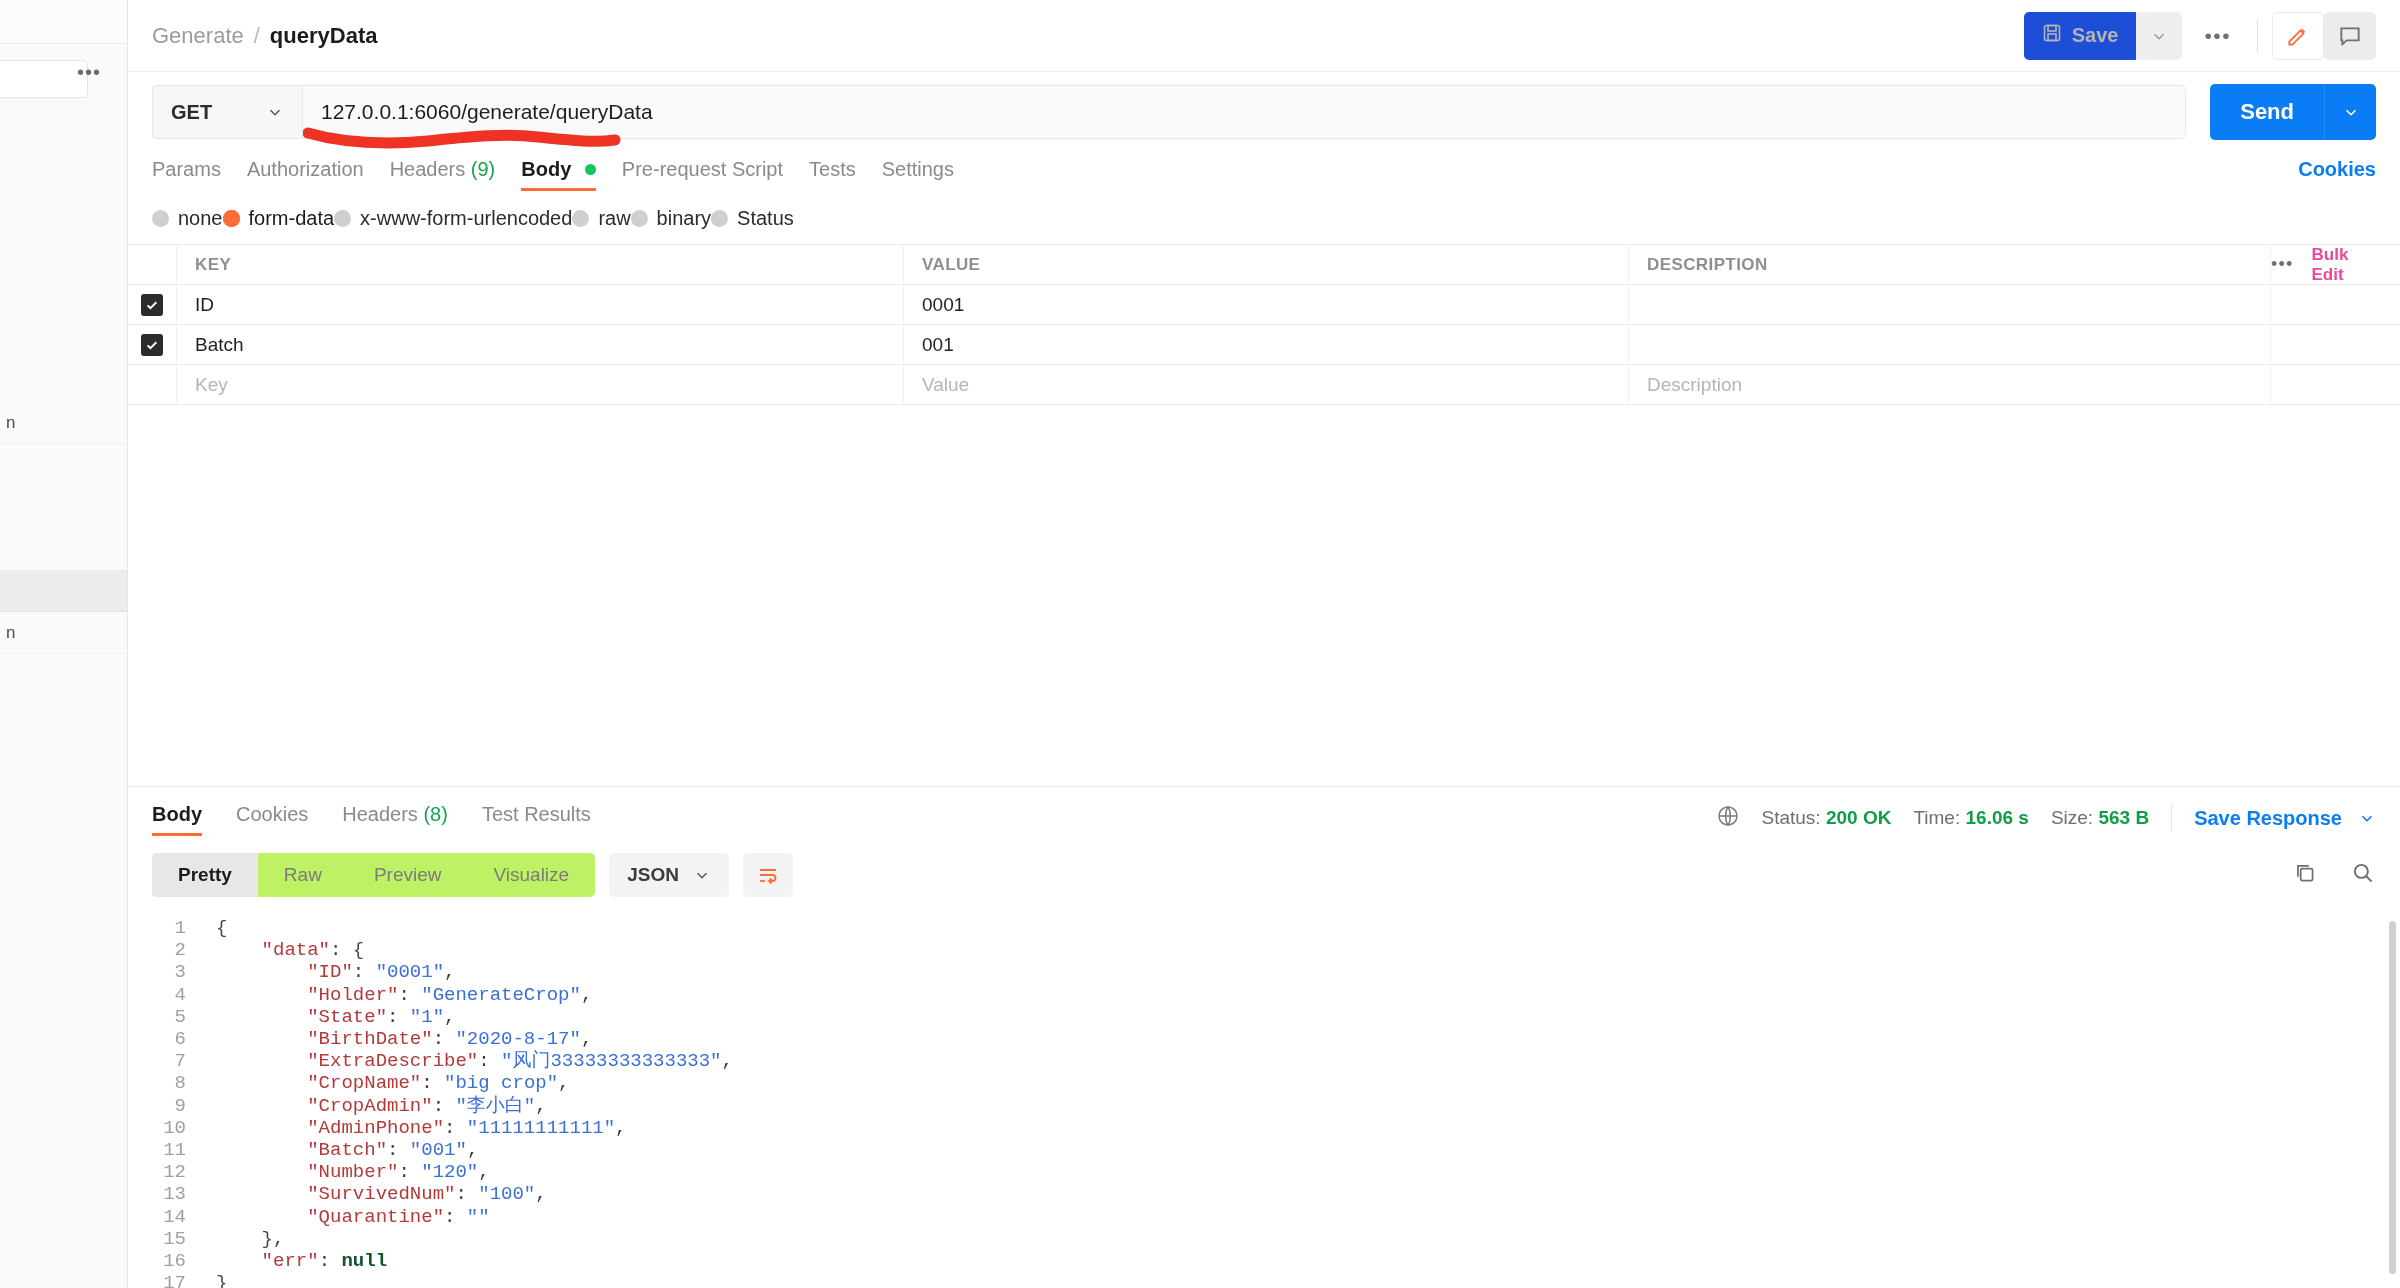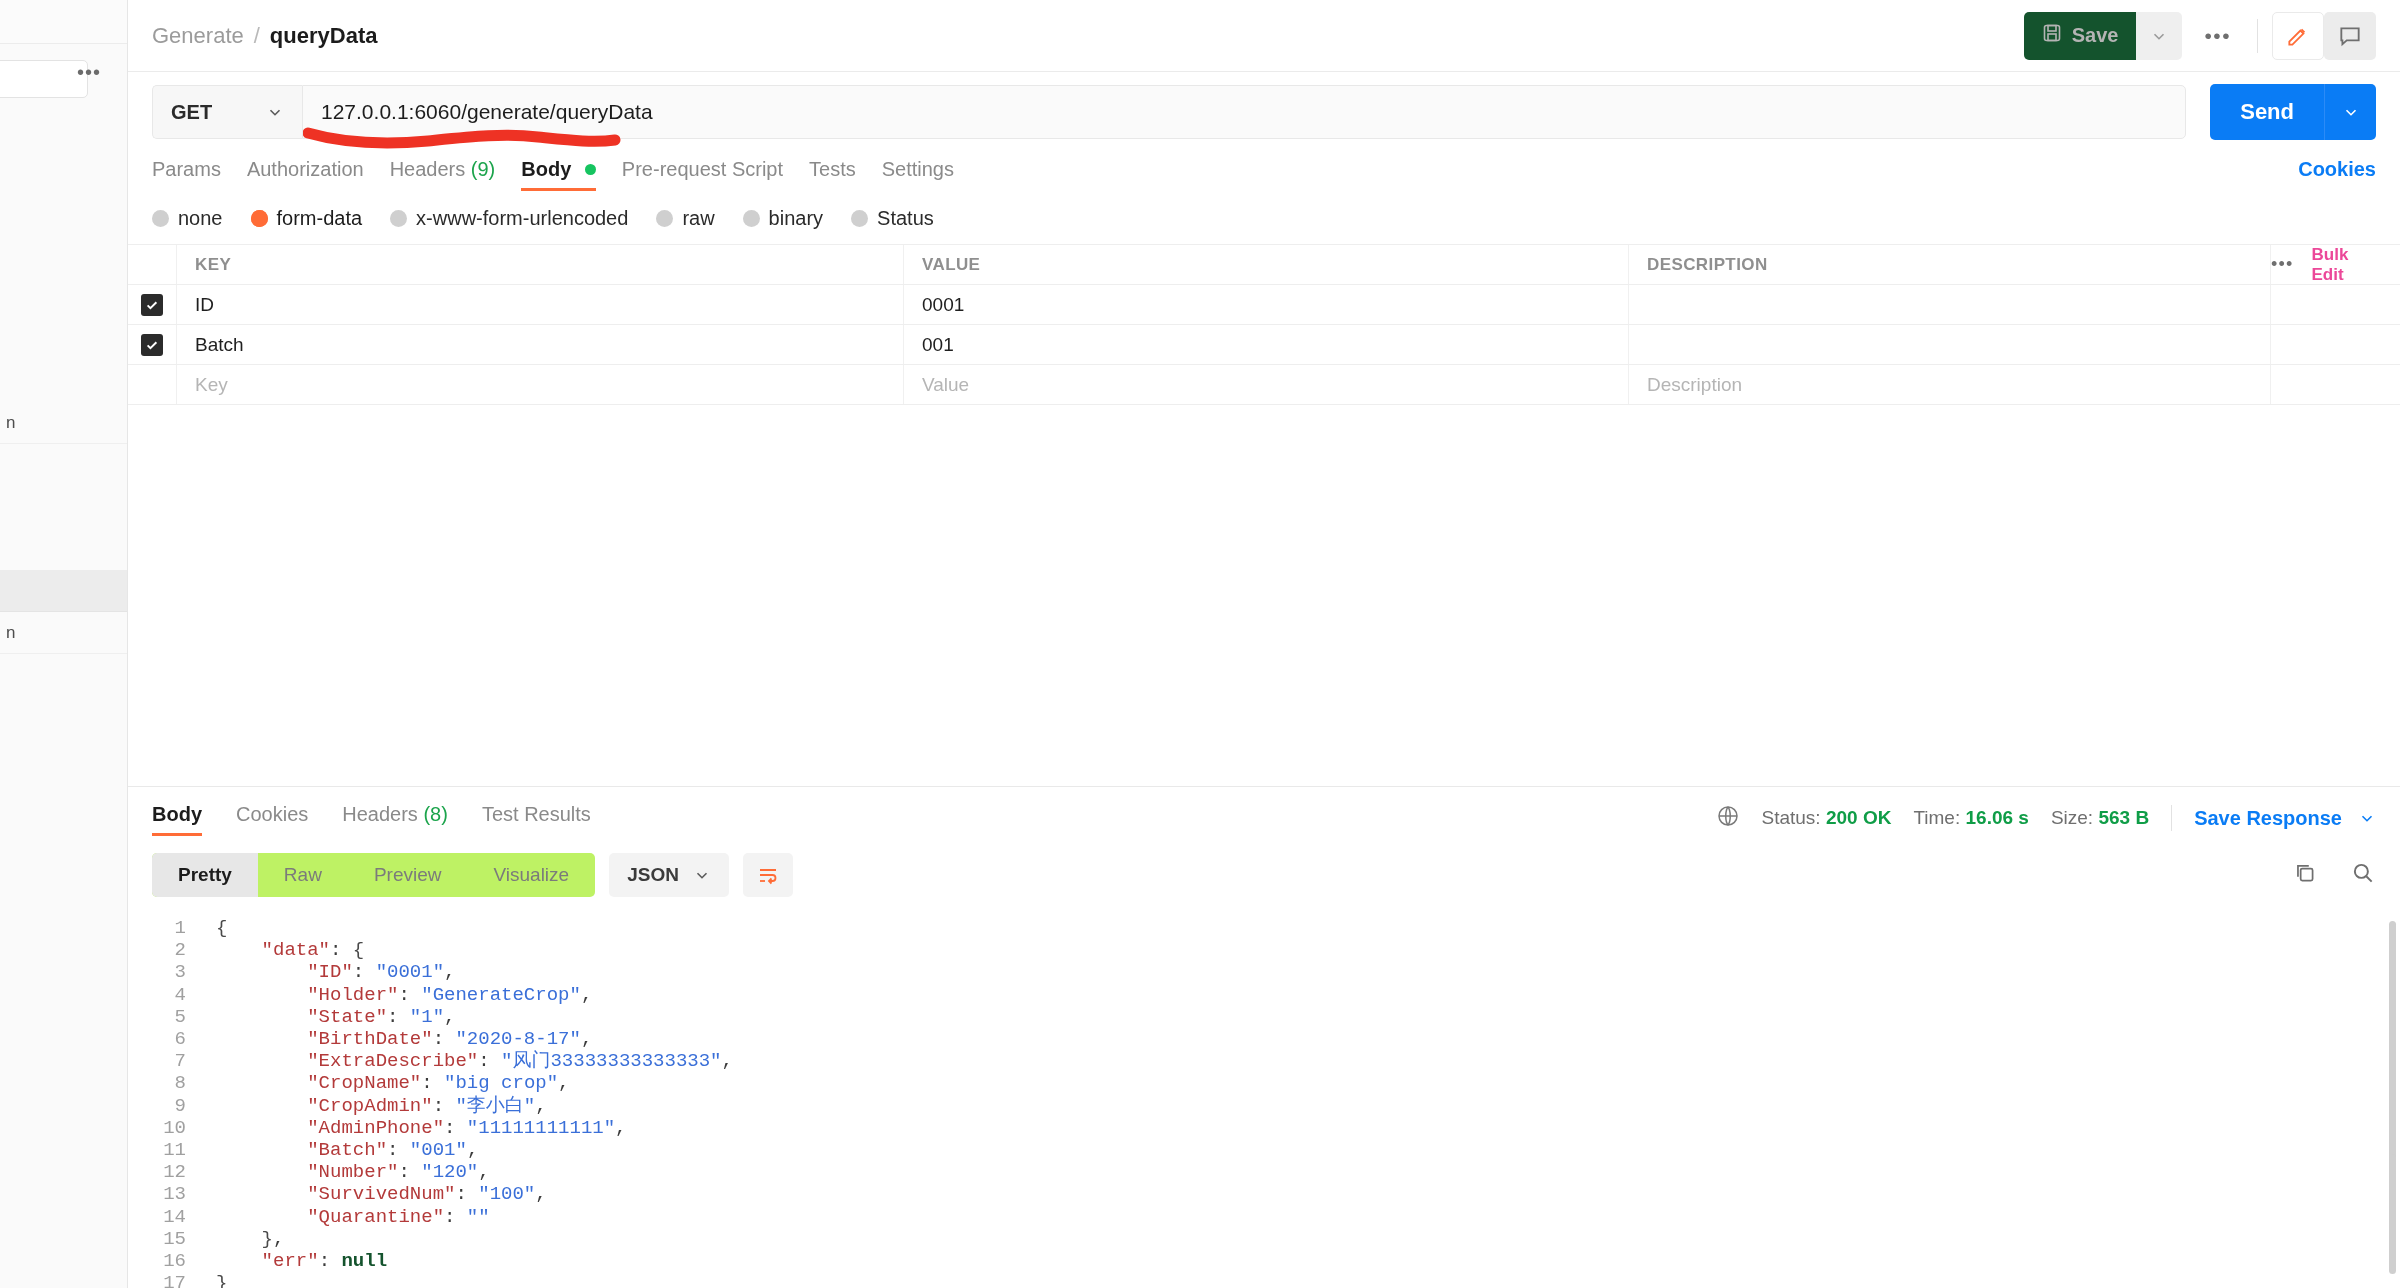--- a/index.html
+++ b/index.html
@@ -54,21 +54,21 @@
     height: 72px; display: flex; align-items: center;
     border-bottom: 1px solid #ebebeb; padding: 0 24px 0 24px;
     flex: none; background: #fff;
   }
   .crumb { font-size: 22px; color: #9b9b9b; }
   .crumb-sep { font-size: 22px; color: #b9b9b9; margin: 0 10px; }
   .crumb-cur { font-size: 22px; color: #1c1c1c; font-weight: bold; }
   .hdr-right { margin-left: auto; display: flex; align-items: center; gap: 0; }
   .save-btn {
     display: flex; align-items: center; gap: 10px;
-    height: 48px; padding: 0 18px; background: #14532d;
+    height: 48px; padding: 0 18px; background: #1d4ed8;
     border-radius: 5px 0 0 5px; color: #b4b4b4; font-size: 20px; font-weight: bold;
   }
   .save-caret {
     height: 48px; width: 46px; background: #efefef; border-radius: 0 5px 5px 0;
     display: flex; align-items: center; justify-content: center; color: #9a9a9a;
   }
   .hdr-dots { padding: 0 22px; color: #6f6f6f; font-size: 21px; letter-spacing: 1.5px; line-height: 8px; }
   .hdr-div { width: 1px; height: 34px; background: #e2e2e2; margin: 0 14px 0 4px; }
   .icon-btn {
     width: 52px; height: 48px; border-radius: 5px;
@@ -111,21 +111,21 @@
   .rtab.active { color: #1c1c1c; font-weight: bold; }
   .rtab.active::after {
     content: ""; position: absolute; left: 0; right: 0; bottom: 0;
     height: 3px; background: #ff6c37;
   }
   .cnt { color: #1ca44c; }
   .dot-green { display: inline-block; width: 11px; height: 11px; border-radius: 50%; background: #16c460; margin-left: 8px; vertical-align: 1px; }
   .cookies-link { margin-left: auto; color: #0a7cf5; font-size: 20px; font-weight: bold; padding-bottom: 10px; }
 
   
-  .radios { display: flex; align-items: center; gap: 28px; padding: 16px 12px 14px 24px; flex: none; }
+  .radios { display: flex; align-items: center; padding: 16px 12px 14px 24px; flex: none; }
   .radio { display: flex; align-items: center; gap: 9px; font-size: 20px; color: #2b2b2b; }
   .rdot { width: 17px; height: 17px; border-radius: 50%; background: #cfcfcf; }
   .rdot.on { background: #ff6c37; box-shadow: inset 0 0 0 3px #ff6c37, inset 0 0 0 5px #fff0; }
   .radio.on { color: #1c1c1c; }
 
   
   .kvtable { flex: none; border-top: 1px solid #eeeeee; }
   .kvhead, .kvrow { display: flex; align-items: center; height: 40px; border-bottom: 1px solid #eeeeee; }
   .kvrow { height: 40px; }
   .kvhead { background: #fff; }

